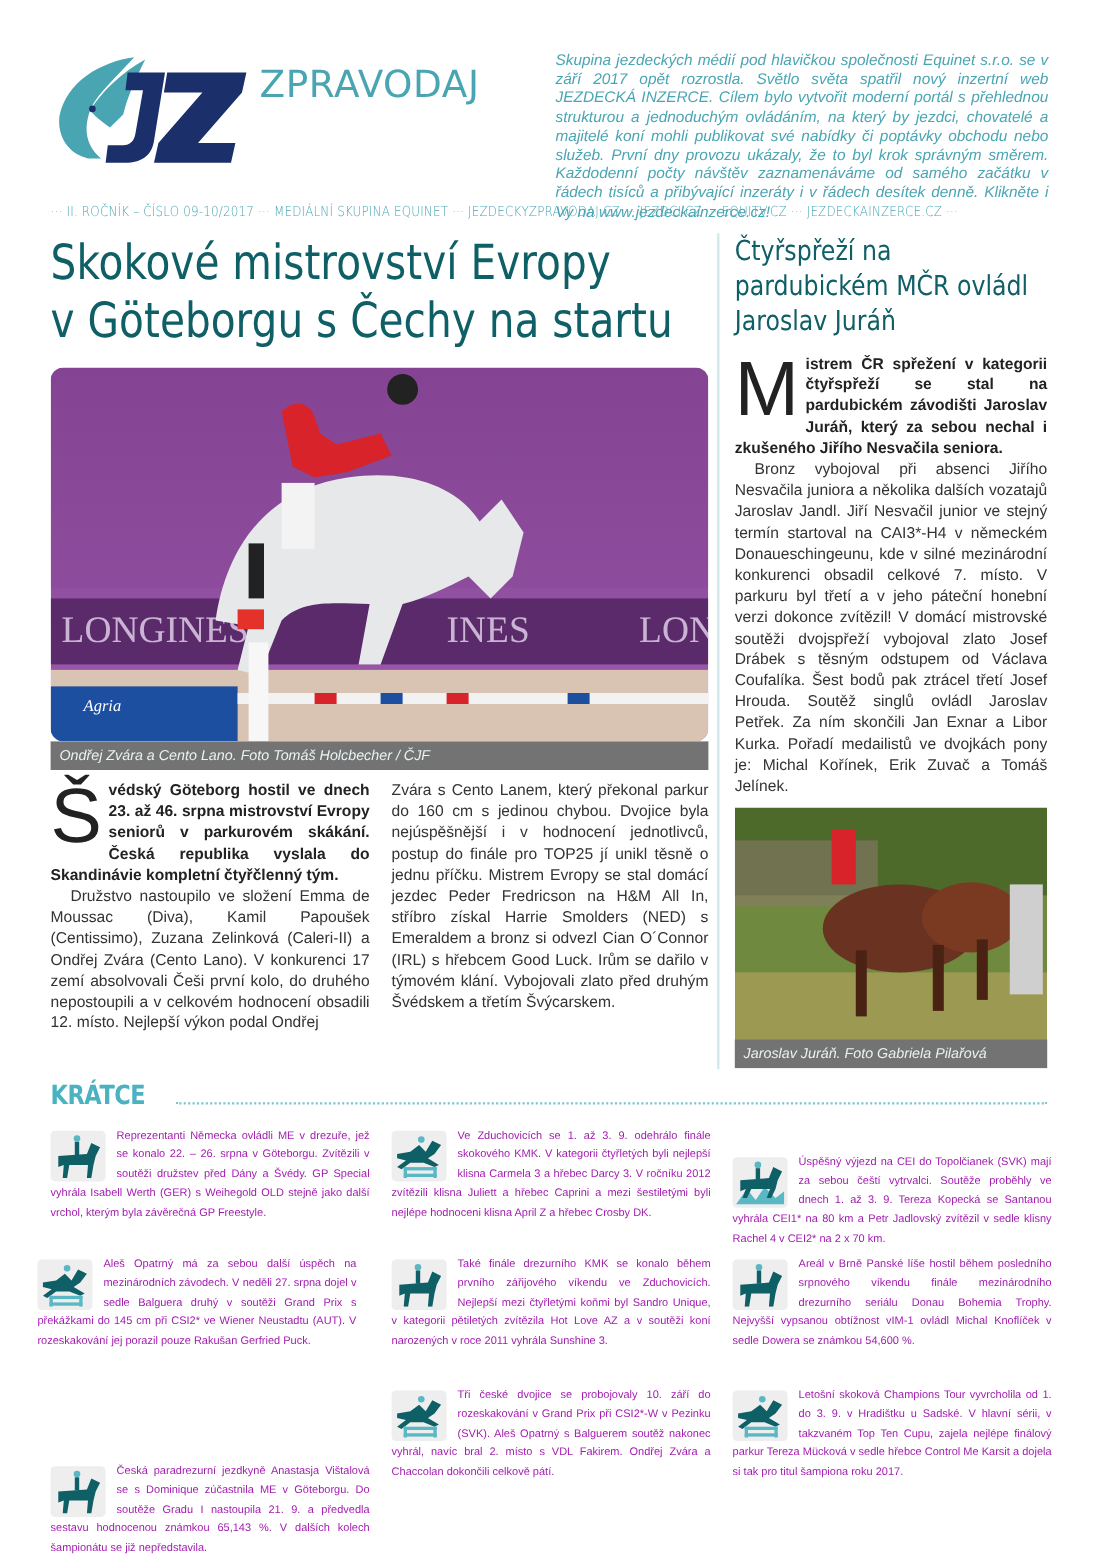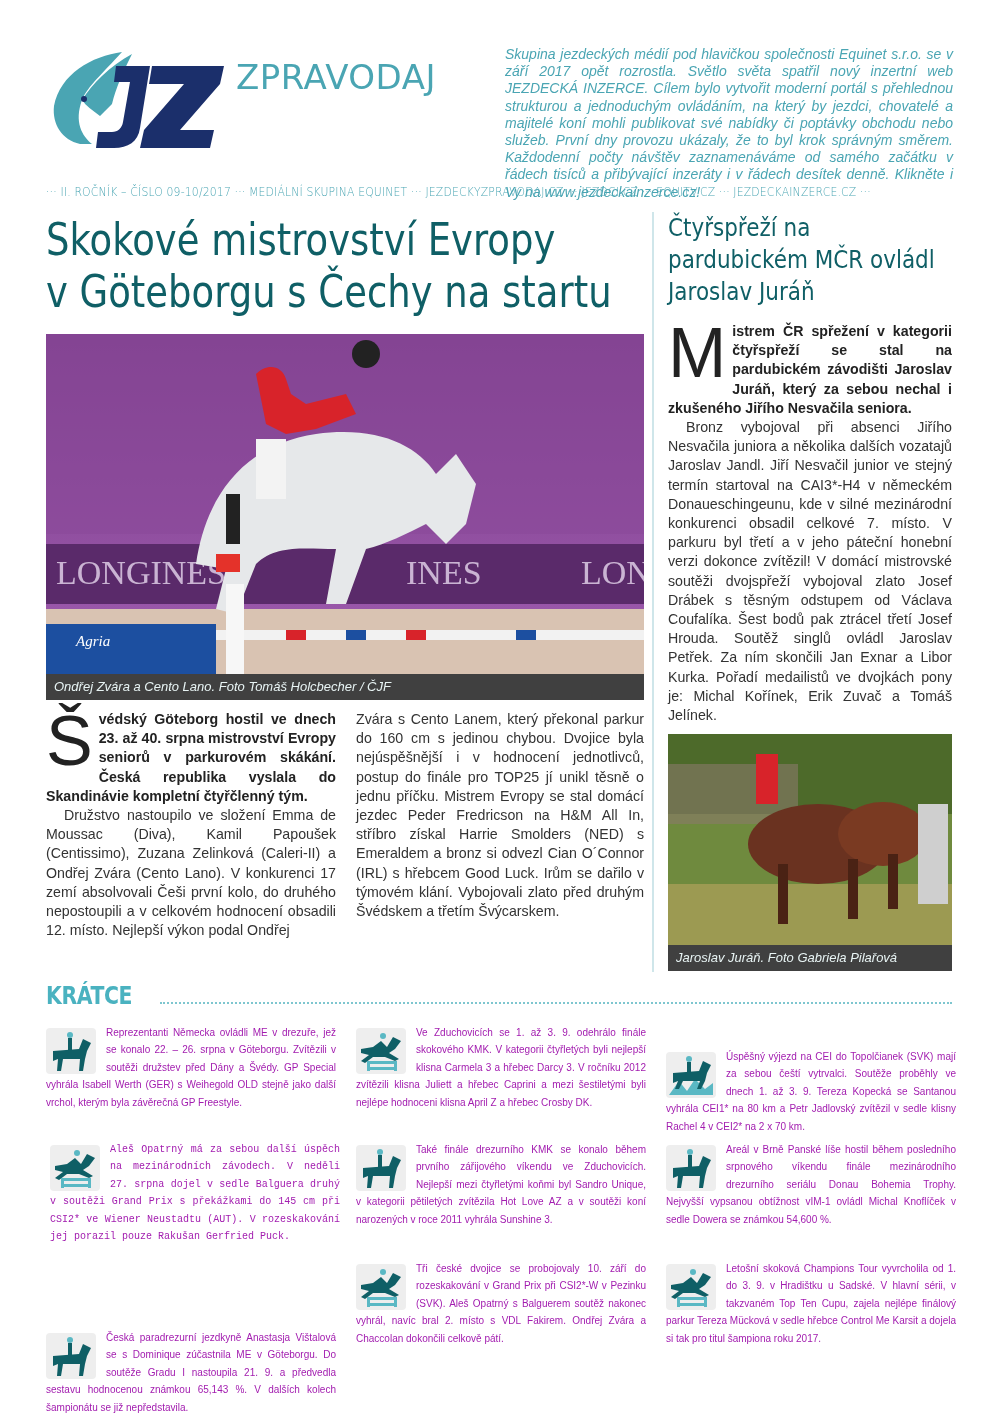--- a/index.html
+++ b/index.html
@@ -11,22 +11,22 @@
   .logo-title { position:absolute; left:184px; top:14px; color:#4aa5b3;
                 font-family:"DejaVu Sans", sans-serif; font-size:34px; line-height:39px; letter-spacing:0.5px; }
   .promo { left:505px; top:46px; width:448px; font-size:14px; line-height:17.2px;
            font-style:italic; color:#4aa5b3; text-align:justify; }
   .infobar { left:46px; top:184px; width:908px; font-size:12.6px; color:#4aa5b3;
              letter-spacing:0.2px; white-space:nowrap; font-family:"DejaVu Sans", sans-serif; font-weight:300; transform:scaleX(0.86); transform-origin:left center; }
   
   .main-title { left:46px; top:214px; width:600px; font-size:44px; line-height:52px;
                 color:#0f5f66; font-family:"DejaVu Sans", sans-serif; font-weight:500;
                 transform:scaleX(0.84); transform-origin:left top; white-space:nowrap; }
-  .photo-main { left:46px; top:334px; width:598px; height:340px; overflow:hidden; }
-  .caption { background:#404040; color:#e8f4f4; font-style:italic; font-size:13px; padding:0 8px;
+  .photo-main { left:46px; top:334px; width:598px; height:340px; overflow:hidden;border-radius:12px; }
+  .caption { background:#737373; color:#e8f4f4; font-style:italic; font-size:13px; padding:0 8px;
              height:26px; line-height:26px; }
   .cap-main { left:46px; top:674px; width:582px; }
   
   .col { font-size:14.2px; line-height:19.2px; color:#333; text-align:justify; }
   .col p { margin:0; }
   .lead { font-weight:bold; color:#222; }
   .dropcap { float:left; font-size:70px; line-height:58px; margin:2px 6px 0 0; color:#222; font-weight:300; }
   .indent { text-indent:18px; }
   .colA { left:46px; top:710px; width:290px; }
   .colB { left:356px; top:710px; width:288px; }
@@ -95,21 +95,21 @@
     <rect x="300" y="296" width="20" height="10" fill="#1c4fa0"></rect>
     <rect x="360" y="296" width="20" height="10" fill="#d8232a"></rect>
     <rect x="470" y="296" width="20" height="10" fill="#1c4fa0"></rect>
     <rect x="180" y="250" width="18" height="90" fill="#f7f7f7"></rect>
     <rect x="170" y="220" width="24" height="18" fill="#e4322a"></rect>
   </svg>
 </div>
 <div class="abs caption cap-main">Ondřej Zvára a Cento Lano. Foto Tomáš Holcbecher / ČJF</div>
 
 <div class="abs col colA">
-  <p class="lead"><span class="dropcap">Š</span><span>védský Göteborg hostil ve dnech 23. až 40. srpna mistrovství Evropy seniorů v parkurovém skákání. Česká republika vyslala do Skandinávie kompletní čtyřčlenný tým.</span></p>
+  <p class="lead"><span class="dropcap">Š</span><span>védský Göteborg hostil ve dnech 23. až 46. srpna mistrovství Evropy seniorů v parkurovém skákání. Česká republika vyslala do Skandinávie kompletní čtyřčlenný tým.</span></p>
   <p class="indent">Družstvo nastoupilo ve složení Emma de Moussac (Diva), Kamil Papoušek (Centissimo), Zuzana Zelinková (Caleri-II) a Ondřej Zvára (Cento Lano). V konkurenci 17 zemí absolvovali Češi první kolo, do druhého nepostoupili a v celkovém hodnocení obsadili 12. místo. Nejlepší výkon podal Ondřej</p>
 </div>
 <div class="abs col colB">
   <p>Zvára s Cento Lanem, který překonal parkur do 160 cm s jedinou chybou. Dvojice byla nejúspěšnější i v hodnocení jednotlivců, postup do finále pro TOP25 jí unikl těsně o jednu příčku. Mistrem Evropy se stal domácí jezdec Peder Fredricson na H&amp;M All In, stříbro získal Harrie Smolders (NED) s Emeraldem a bronz si odvezl Cian O´Connor (IRL) s hřebcem Good Luck. Irům se dařilo v týmovém klání. Vybojovali zlato před druhým Švédskem a třetím Švýcarskem.</p>
 </div>
 
 <div class="abs sidebar-line"></div>
 <div class="abs side-title">
   <div>Čtyřspřeží na</div>
   <div>pardubickém MČR ovládl</div>
@@ -142,21 +142,21 @@
 <div class="brief" style="left:46px; top:1024px;">
   <div class="ico">
       <svg width="44" height="40" viewBox="0 0 44 40">
         <circle cx="21" cy="4" r="3" fill="#5ab8c4"></circle>
         <rect x="19" y="7" width="4" height="12" fill="#0f5f66"></rect>
         <path d="M4 20 L30 18 L34 8 L42 12 L38 20 L36 28 L34 40 L30 40 L31 28 L14 28 L12 40 L8 40 L9 28 L4 30 Z" fill="#0f5f66"></path>
       </svg>
     </div>
   <span>Reprezentanti Německa ovládli ME v drezuře, jež se konalo 22. – 26. srpna v Göteborgu. Zvítězili v soutěži družstev před Dány a Švédy. GP Special vyhrála Isabell Werth (GER) s Weihegold OLD stejně jako další vrchol, kterým byla závěrečná GP Freestyle.</span>
 </div>
-<div class="brief" style="left:50px; top:1141px;font-family:Liberation Mono, monospace;">
+<div class="brief" style="left:34px; top:1141px;">
   <div class="ico">
       <svg width="44" height="40" viewBox="0 0 44 40">
         <circle cx="24" cy="5" r="3" fill="#5ab8c4"></circle>
         <path d="M2 18 L14 16 L22 10 L28 16 L34 6 L42 10 L36 18 L30 22 L40 28 L36 30 L26 26 L14 26 L6 32 L2 30 L10 24 L2 22 Z" fill="#0f5f66"></path>
         <rect x="8" y="30" width="30" height="3" fill="#5ab8c4"></rect>
         <rect x="8" y="36" width="30" height="3" fill="#5ab8c4"></rect>
         <rect x="8" y="30" width="3" height="10" fill="#5ab8c4"></rect>
         <rect x="35" y="30" width="3" height="10" fill="#5ab8c4"></rect>
       </svg>
     </div>

